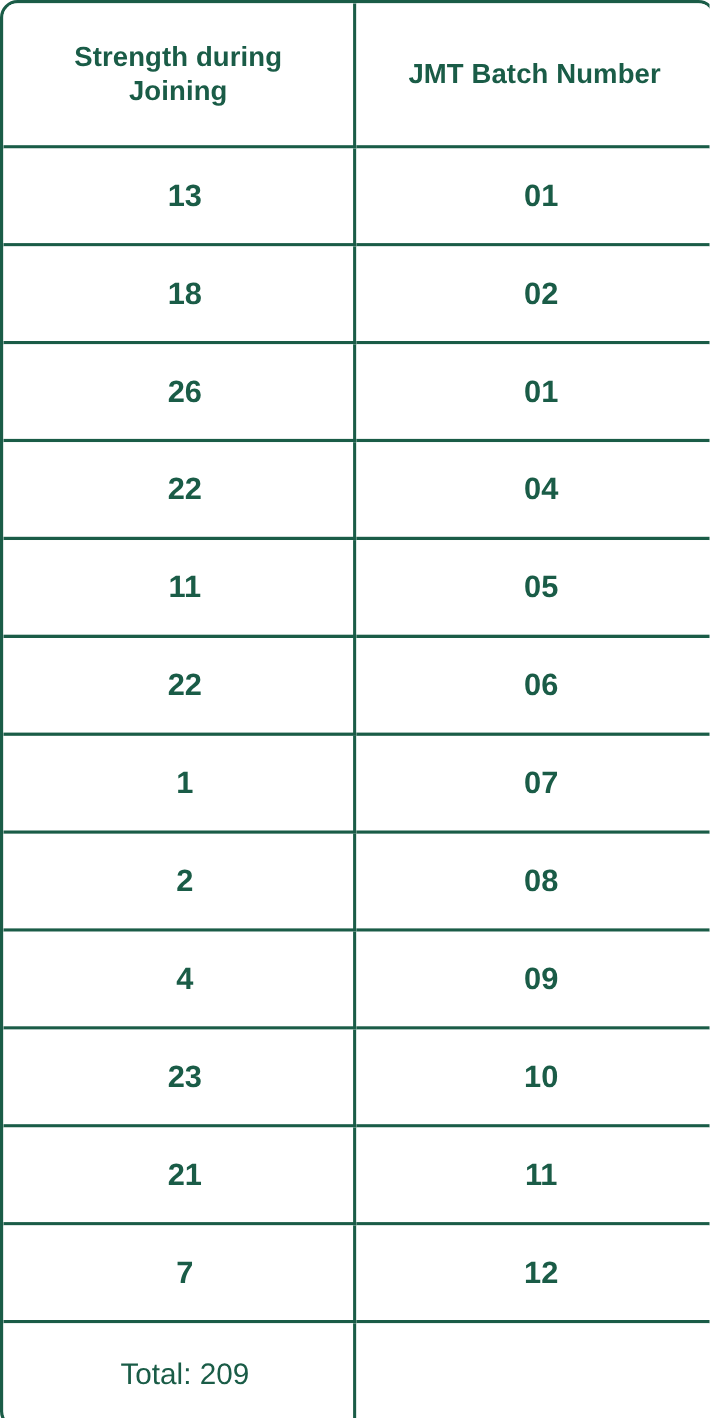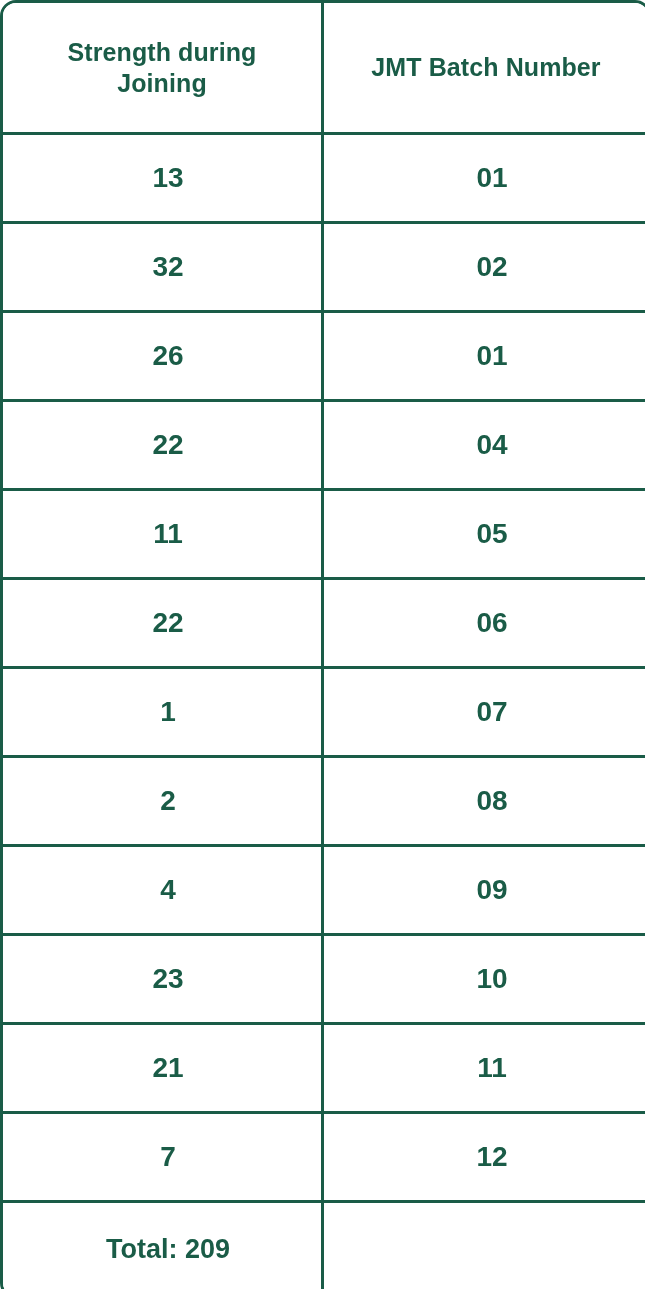--- a/index.html
+++ b/index.html
@@ -86,21 +86,21 @@
     font-weight: bold;
     line-height: 1;
     color: #1a5c47;
     display: block;
   }
 
   
   table.data-table tbody tr.row-total { height: 93px; }
   .total-text {
     font-size: 27px;
-    font-weight: bold;
+    font-weight: normal;
     line-height: 1;
     color: #1a5c47;
     display: block;
   }
   .empty-cell { display: block; min-height: 1px; }
 </style>
 </head>
 <body>
 
 <div class="table-wrap">
@@ -125,21 +125,21 @@
         <td class="c-strength">
           <span class="cell-text">13</span>
         </td>
         <td class="c-batch">
           <span class="cell-text">01</span>
         </td>
       </tr>
 
       <tr class="row-data">
         <td class="c-strength">
-          <span class="cell-text">32</span>
+          <span class="cell-text">18</span>
         </td>
         <td class="c-batch">
           <span class="cell-text">02</span>
         </td>
       </tr>
 
       <tr class="row-data">
         <td class="c-strength">
           <span class="cell-text">26</span>
         </td>

